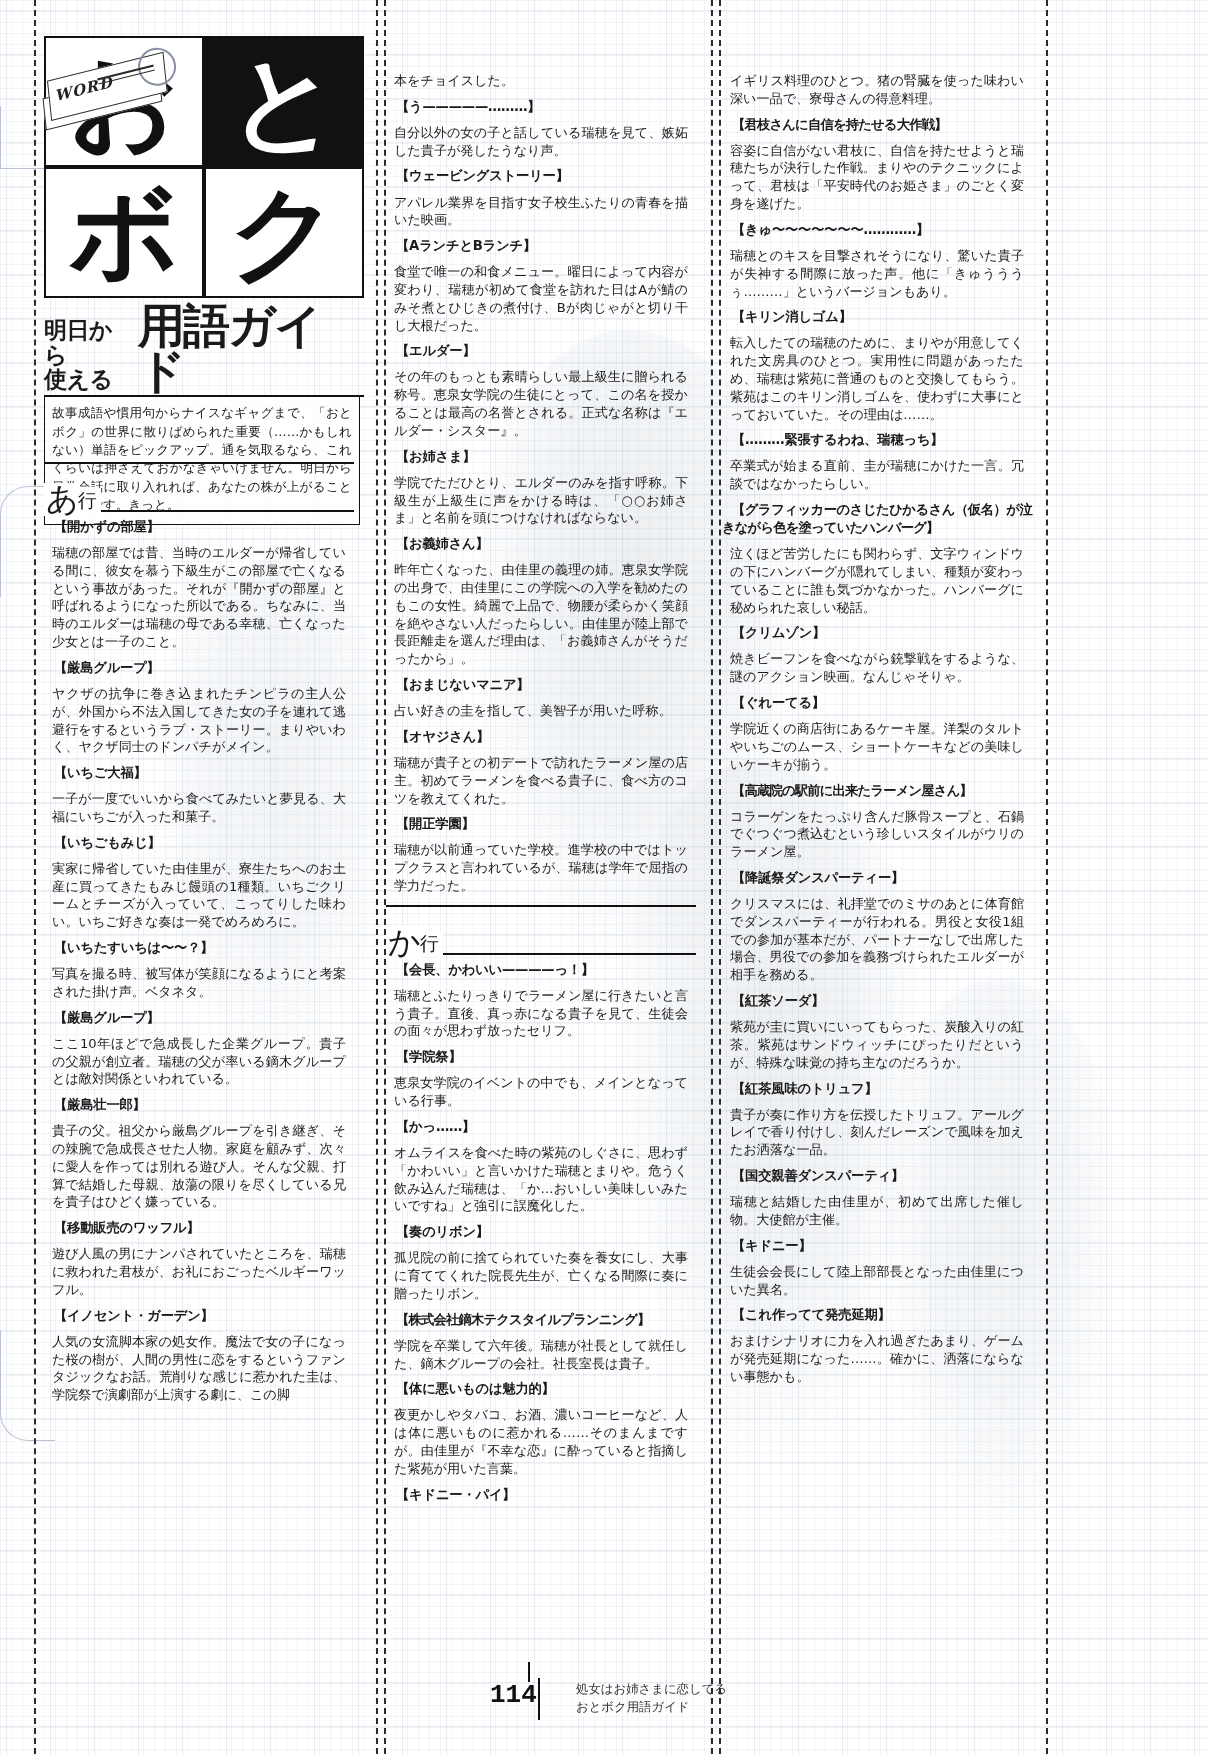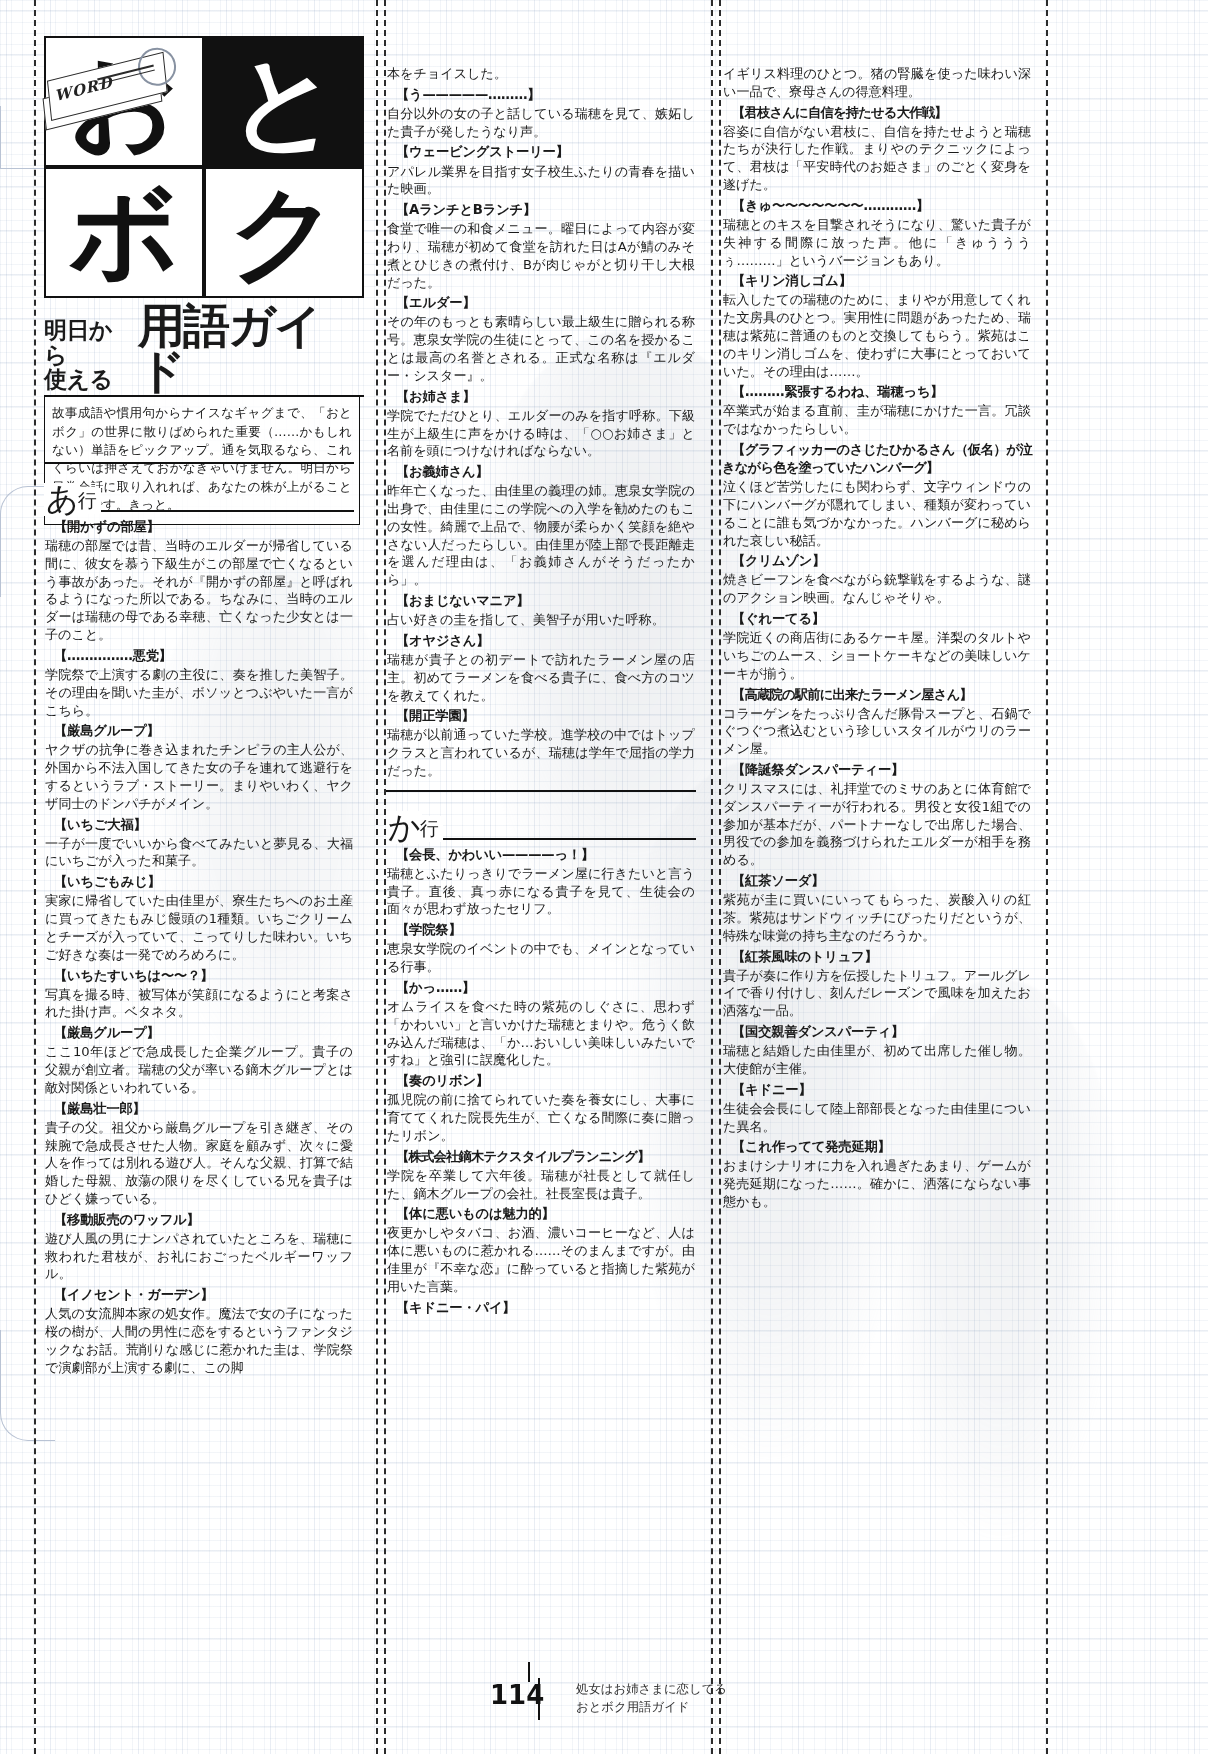--- a/index.html
+++ b/index.html
@@ -134,30 +134,30 @@
   .kana-head .kh-sub{
     font-size:19px;font-weight:normal;position:relative;top:4px;left:-2px;
     background:#fff;padding-right:4px;
   }
 
   .term{
     font-weight:bold;font-size:13.3px;margin:3px 0 0 0;
     text-indent:10px;letter-spacing:-.2px;
   }
   .term.tight{letter-spacing:-.8px;}
-  .desc{margin:1px;padding:0;text-indent:0;}
+  .desc{margin:8px;padding:0;text-indent:0;}
   .entry{margin:0 0 1px 0;}
 
   
   .footer{
     position:absolute;left:0;right:0;bottom:24px;height:54px;
   }
   .pagenum{
     position:absolute;left:490px;top:4px;font-size:26px;font-weight:bold;
-    letter-spacing:0px;color:#111;
+    letter-spacing:0px;color:#111;font-family:Liberation Mono, monospace;
   }
   .foot-bar{
     position:absolute;left:538px;top:2px;width:2px;height:42px;background:#111;
   }
   .foot-text{
     position:absolute;left:548px;top:4px;font-size:12.4px;line-height:1.45;
     color:#333;white-space:pre-line;margin-left:28px;
   }
   .foot-top-line{
     position:absolute;left:528px;top:-14px;width:2px;height:20px;background:#111;
@@ -227,24 +227,20 @@
   <div class="kana-head">
     <span class="kh-main">あ</span>
     <span class="kh-sub">行</span>
   </div>
   <div id="c1">
       <div class="entry">
         <div class="term">【開かずの部屋】</div>
         <div class="desc">瑞穂の部屋では昔、当時のエルダーが帰省している間に、彼女を慕う下級生がこの部屋で亡くなるという事故があった。それが『開かずの部屋』と呼ばれるようになった所以である。ちなみに、当時のエルダーは瑞穂の母である幸穂、亡くなった少女とは一子のこと。</div>
       </div>
       <div class="entry">
-        <div class="term">【……………悪党】</div>
-        <div class="desc">学院祭で上演する劇の主役に、奏を推した美智子。その理由を聞いた圭が、ボソッとつぶやいた一言がこちら。</div>
-      </div>
-      <div class="entry">
         <div class="term">【厳島グループ】</div>
         <div class="desc">ヤクザの抗争に巻き込まれたチンピラの主人公が、外国から不法入国してきた女の子を連れて逃避行をするというラブ・ストーリー。まりやいわく、ヤクザ同士のドンパチがメイン。</div>
       </div>
       <div class="entry">
         <div class="term">【いちご大福】</div>
         <div class="desc">一子が一度でいいから食べてみたいと夢見る、大福にいちごが入った和菓子。</div>
       </div>
       <div class="entry">
         <div class="term">【いちごもみじ】</div>
         <div class="desc">実家に帰省していた由佳里が、寮生たちへのお土産に買ってきたもみじ饅頭の1種類。いちごクリームとチーズが入っていて、こってりした味わい。いちご好きな奏は一発でめろめろに。</div>

